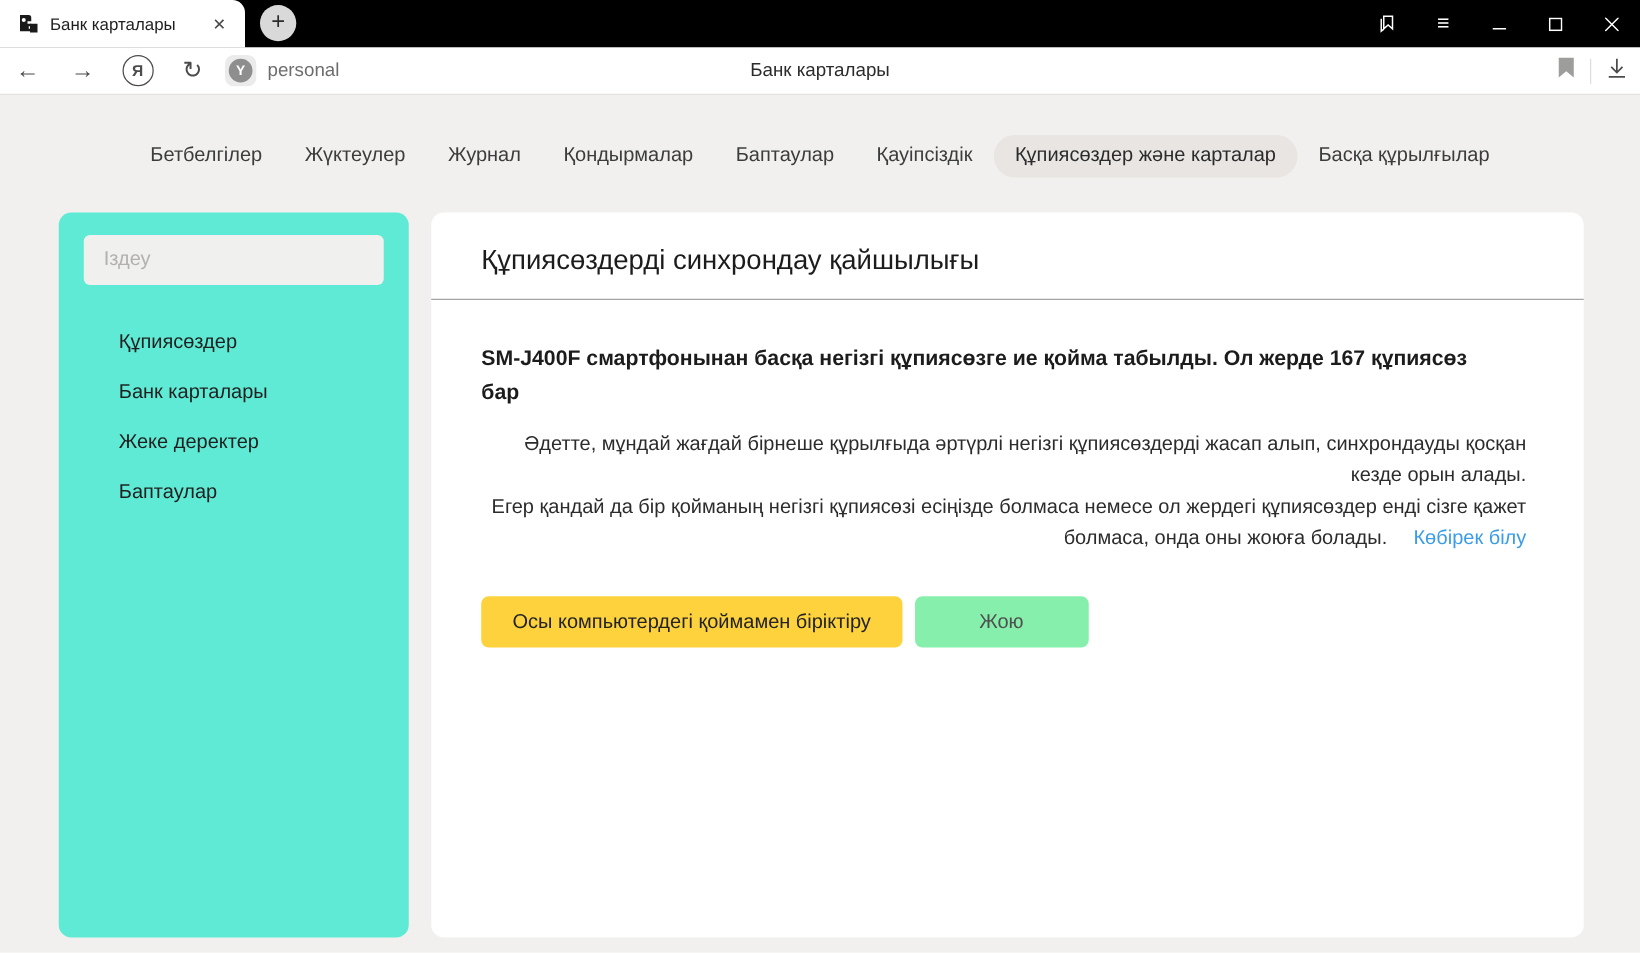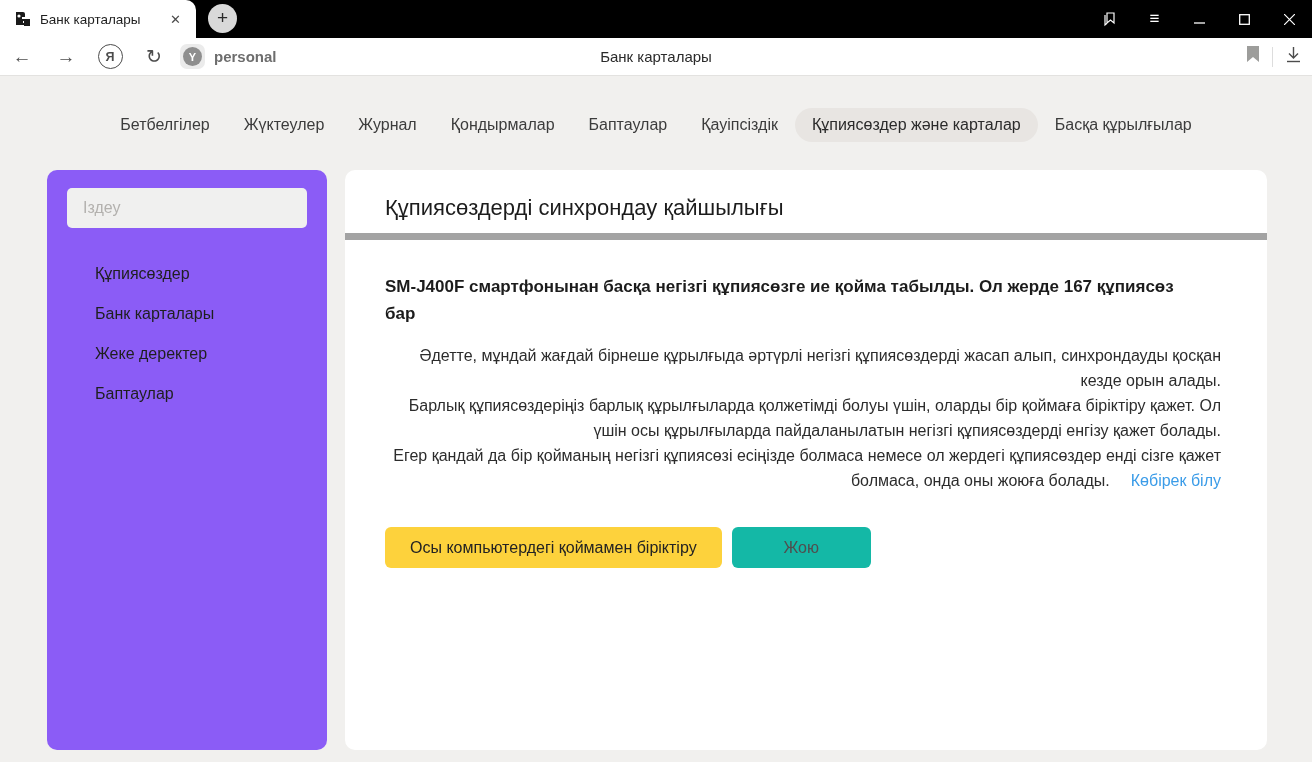--- a/index.html
+++ b/index.html
@@ -27,54 +27,54 @@
   .nav-ico { color:#4c4c4c; font-size:19px; line-height:1; }
   .tb-left { display:flex; align-items:center; gap:0; }
   .tb-btn { width:44px; display:flex; justify-content:center; align-items:center; }
   .ya-circle { width:25px; height:25px; border:1.6px solid #4c4c4c; border-radius:50%;
                display:flex; align-items:center; justify-content:center; font-size:12.5px; color:#4c4c4c; font-weight:bold; }
   .protect-chip { display:flex; align-items:center; margin-left:4px; }
   .protect-badge { width:25px; height:25px; border-radius:7px; background:#ebebeb;
                    display:flex; align-items:center; justify-content:center; }
   .protect-circle { width:19px; height:19px; border-radius:50%; background:#8e8e8e; color:#fff;
                     font-size:11px; font-weight:bold; display:flex; align-items:center; justify-content:center; }
-  .url-text { font-size:15px; color:#6d6d6d; margin-left:9px;font-weight:bold; }
+  .url-text { font-size:15px; color:#6d6d6d; margin-left:9px; }
   .page-title-center { position:absolute; left:0; right:0; text-align:center; font-size:15px; color:#2b2b2b; pointer-events:none; }
   .tb-right { position:absolute; right:10px; display:flex; align-items:center; }
   .tb-sep { width:1px; height:20px; background:#ddd; margin:0 12px; }
 
   
   .settings-nav { position:absolute; left:0; top:108px; width:1312px; display:flex;
                   justify-content:center; align-items:center; }
   .nav-item { font-size:16px; color:#3c3c3c; padding:8px 17px; white-space:nowrap; }
   .nav-item.selected { background:#e8e5e2; border-radius:19px; color:#2b2b2b; }
 
   
-  .sidebar { position:absolute; left:47px; top:170px; width:280px; height:580px; background:#8b5cf6; border-radius:10px; }
+  .sidebar { position:absolute; left:47px; top:170px; width:280px; height:580px; background:#5eead4; border-radius:10px; }
   .search-box { margin:18px 20px 0 20px; height:40px; background:#f0f0ef; border-radius:5px;
                 display:flex; align-items:center; padding:0 16px; }
   .search-box input { border:none; outline:none; background:transparent; font-size:16px; width:100%;
                       font-family:"Liberation Sans", sans-serif; color:#333; }
   .search-box input::placeholder { color:#b3b1ae; }
   .side-list { margin-top:26px; }
   .side-item { height:40px; display:flex; align-items:center; padding-left:48px; font-size:16px; color:#1f1f1f; }
   .side-item.selected { background:#e5e4e3; color:#ee3d3d; }
 
   .main-panel { position:absolute; left:345px; top:170px; width:922px; height:580px; background:#fff; border-radius:10px; }
-  .main-header { padding:25px 40px 0 40px; height:70px; border-bottom:7px solid #a3a3a3; }
+  .main-header { padding:25px 40px 0 40px; height:70px; border-bottom:1px solid #a3a3a3; }
   .main-title { font-size:22px; font-weight:400; color:#1c1c1c; }
   .main-content { padding:33px 40px 0 40px; }
   .alert-title { font-size:17px; font-weight:700; color:#1c1c1c; line-height:1.6; max-width:820px; margin-bottom:17px; }
   .body-text { font-size:16px; color:#2c2c2c; line-height:1.56; max-width:836px;text-align:right; }
   .body-text p { margin:0; }
   .learn-more { color:#3b9ce8; text-decoration:none; margin-left:21px; }
   .btn-row { margin-top:33px; display:flex; gap:10px; }
   .btn { height:41px; border:none; border-radius:6px; font-size:16px; font-family:"Liberation Sans", sans-serif; }
   .btn-primary { background:#fdd23c; color:#232323; padding:0 25px; }
-  .btn-secondary { background:#14b8a6; color:#4f4f4f; width:139px; }
+  .btn-secondary { background:#86efac; color:#4f4f4f; width:139px; }
 </style>
 </head>
 <body>
 
 <div class="window">
 
   <div class="tabstrip">
     <div class="tab">
       <svg class="tab-favicon" viewBox="0 0 18 18">
         <path d="M3 2 h7 a2 2 0 0 1 2 2 v3 h-3 v2 h3 v2 h-2 v2 h2 v2 h-9 z" fill="#1a1a1a"></path>
@@ -175,21 +175,20 @@
   </div>
 
   <div class="main-panel">
     <div class="main-header">
       <div class="main-title">Құпиясөздерді синхрондау қайшылығы</div>
     </div>
     <div class="main-content">
       <div class="alert-title">SM-J400F смартфонынан басқа негізгі құпиясөзге ие қойма табылды. Ол жерде 167 құпиясөз бар</div>
       <div class="body-text">
         <p>Әдетте, мұндай жағдай бірнеше құрылғыда әртүрлі негізгі құпиясөздерді жасап алып, синхрондауды қосқан кезде орын алады.</p>
-        <p>Барлық құпиясөздеріңіз барлық құрылғыларда қолжетімді болуы үшін, оларды бір қоймаға біріктіру қажет. Ол үшін осы құрылғыларда пайдаланылатын негізгі құпиясөздерді енгізу қажет болады.</p>
         <p><span>Егер қандай да бір қойманың негізгі құпиясөзі есіңізде болмаса немесе ол жердегі құпиясөздер енді сізге қажет болмаса, онда оны жоюға болады.</span><a href="#" class="learn-more">Көбірек білу</a></p>
       </div>
       <div class="btn-row">
         <button class="btn btn-primary">Осы компьютердегі қоймамен біріктіру</button>
         <button class="btn btn-secondary">Жою</button>
       </div>
     </div>
   </div>
 
 </div>

